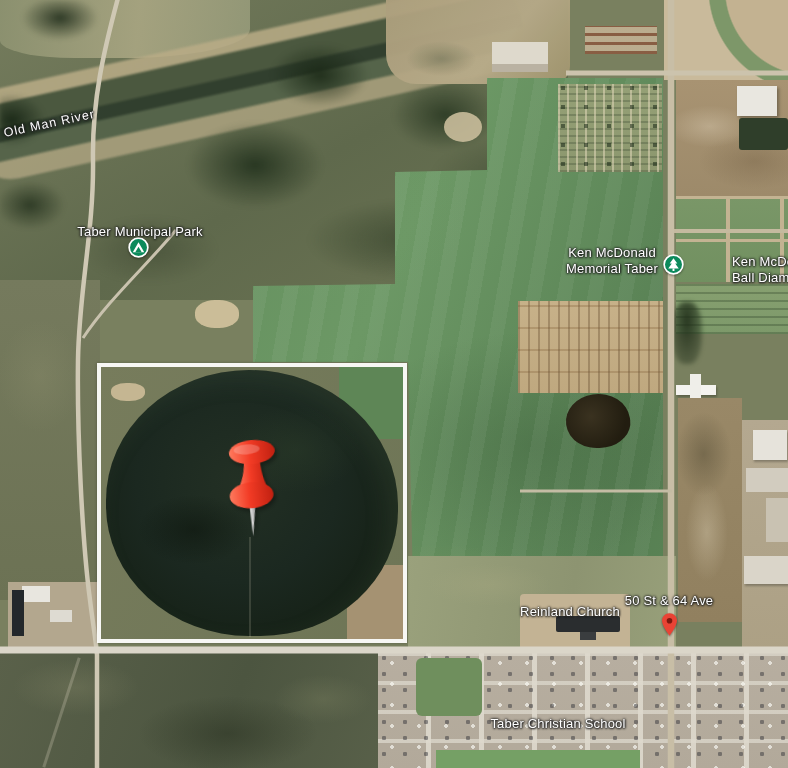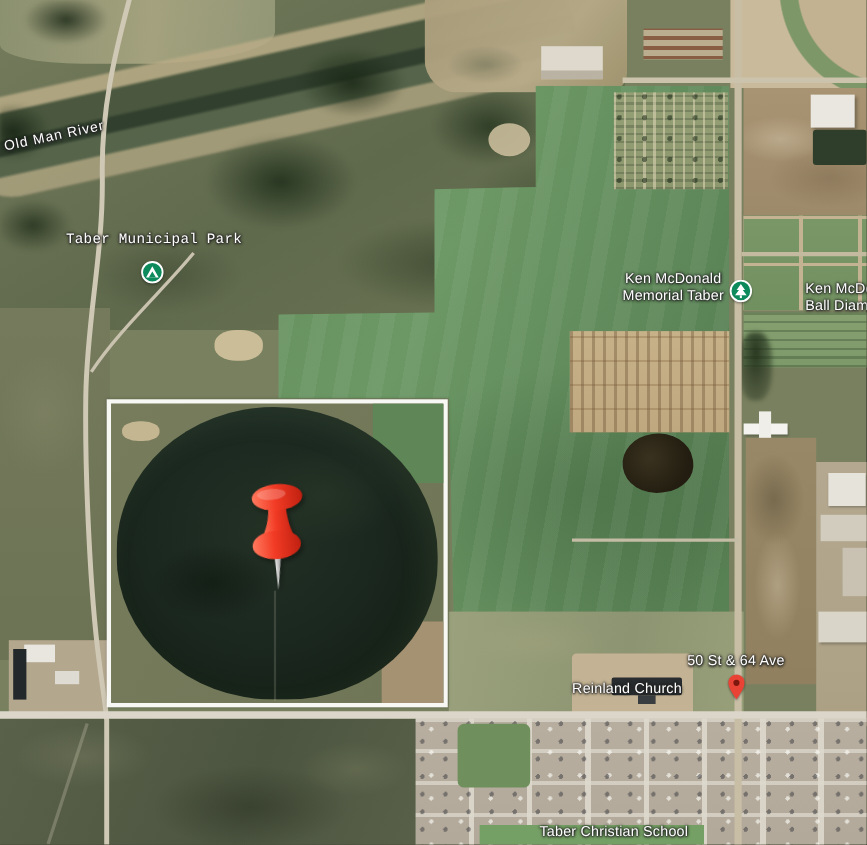--- a/index.html
+++ b/index.html
@@ -157,27 +157,27 @@
     filter:drop-shadow(0 1px 1px rgba(0,0,0,.45));}
 
   
   .lbl{color:#fff;font-size:13px;line-height:15.5px;text-align:center;white-space:nowrap;
     letter-spacing:.2px;
     text-shadow:0 0 2px rgba(35,35,35,.95),0 0 3px rgba(35,35,35,.85),
       0 1px 2px rgba(35,35,35,.9),1px 0 2px rgba(35,35,35,.8);}
   .lbl.center{transform:translateX(-50%);}
   .lbl-river{left:4px;top:126px;transform:rotate(-12deg);transform-origin:0 50%;
     font-size:12.5px;letter-spacing:1px;}
-  .lbl-park{left:140px;top:210px;font-family:Liberation Mono, monospace;}
+  .lbl-park{left:140px;top:224px;}
   .lbl-sports{left:612px;top:245px;}
   .lbl-ball{left:732px;top:254px;text-align:left;}
   .lbl-evan{left:681px;top:553px;}
   .lbl-street{left:669px;top:593px;}
-  .lbl-reinland{left:570px;top:604px;margin-top:14px;}
-  .lbl-school{left:558px;top:716px;margin-top:32px;}
+  .lbl-reinland{left:570px;top:604px;}
+  .lbl-school{left:558px;top:716px;}
 </style>
 </head>
 <body>
 
 <div id="map">
 
   <div class="valley"></div>
   <div class="topstrip"></div>
   <div class="river"></div>
   <div class="trees"></div>

